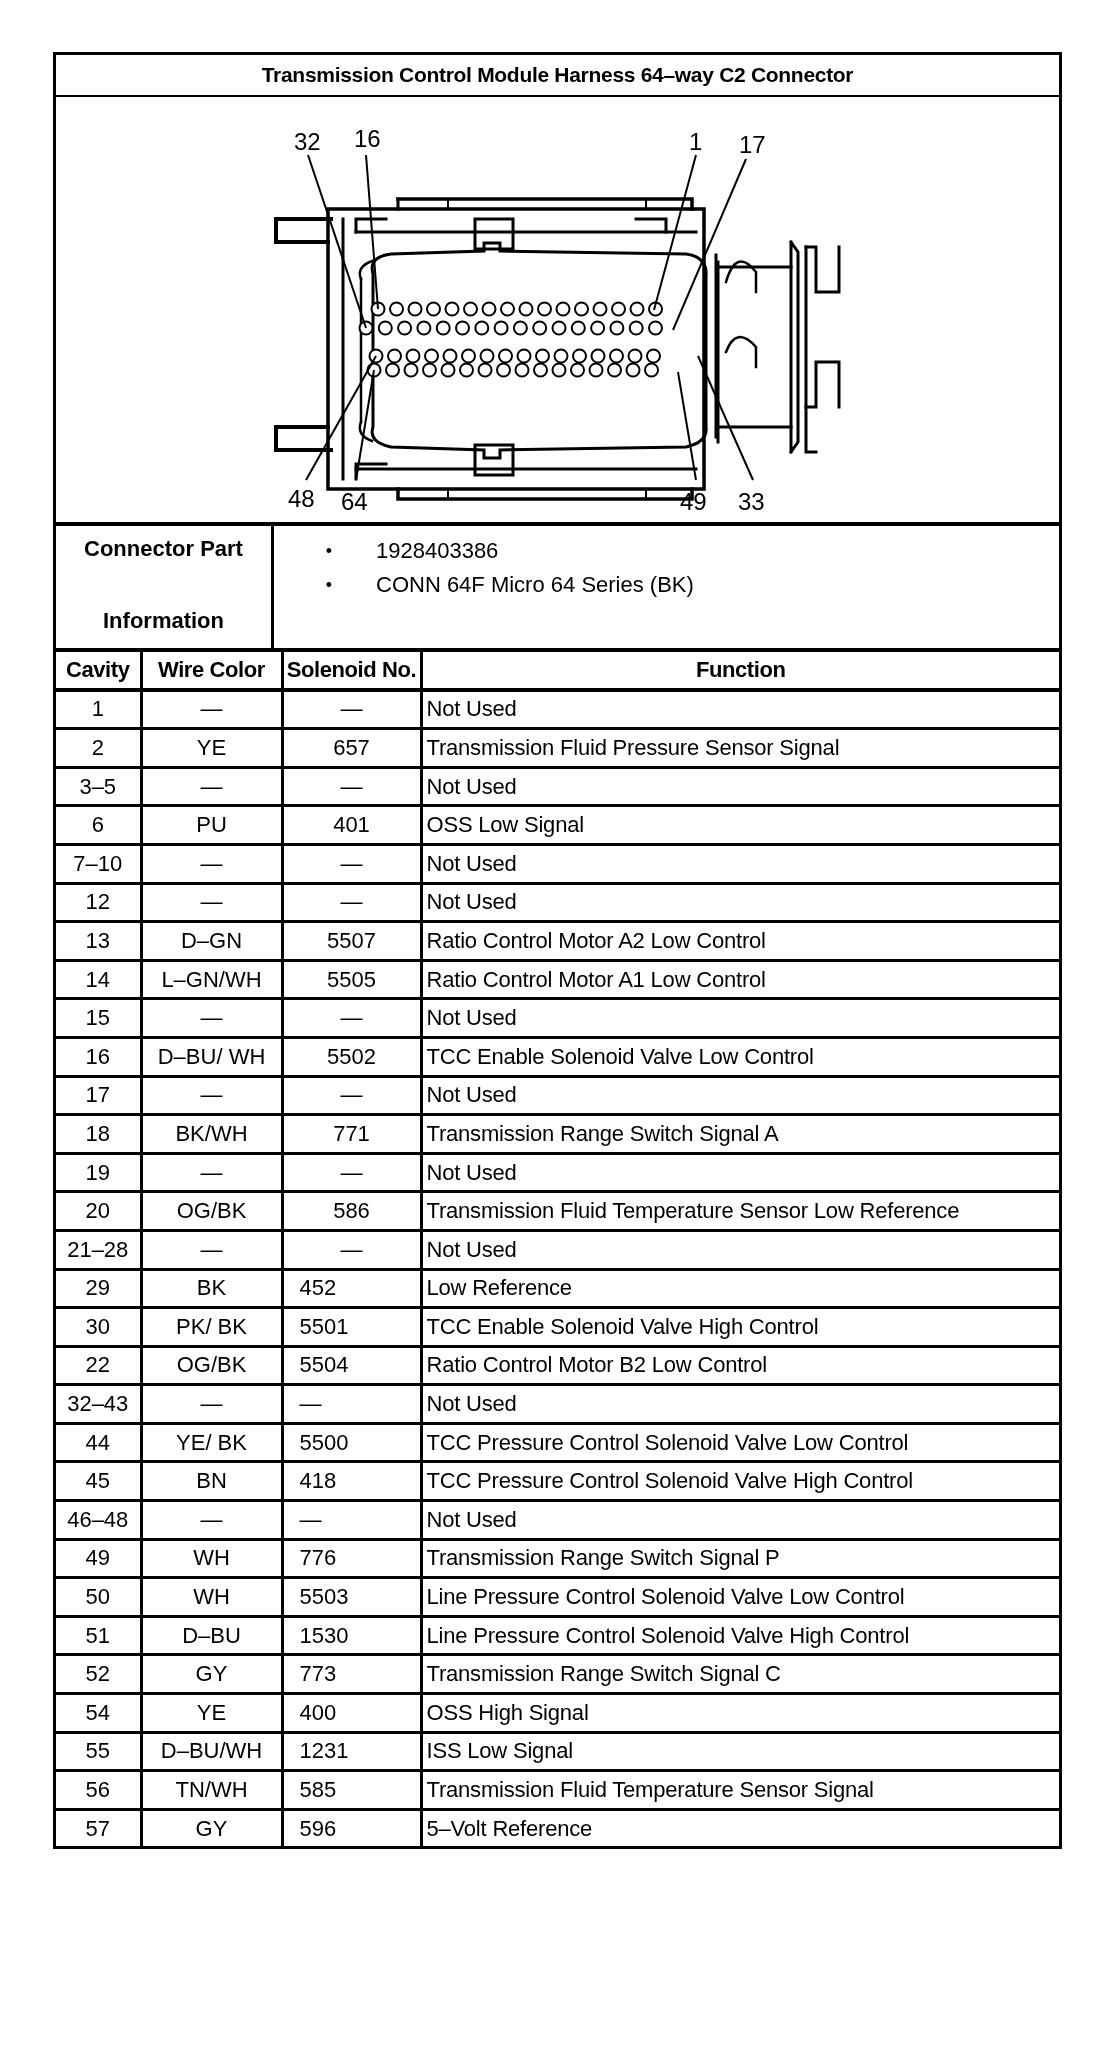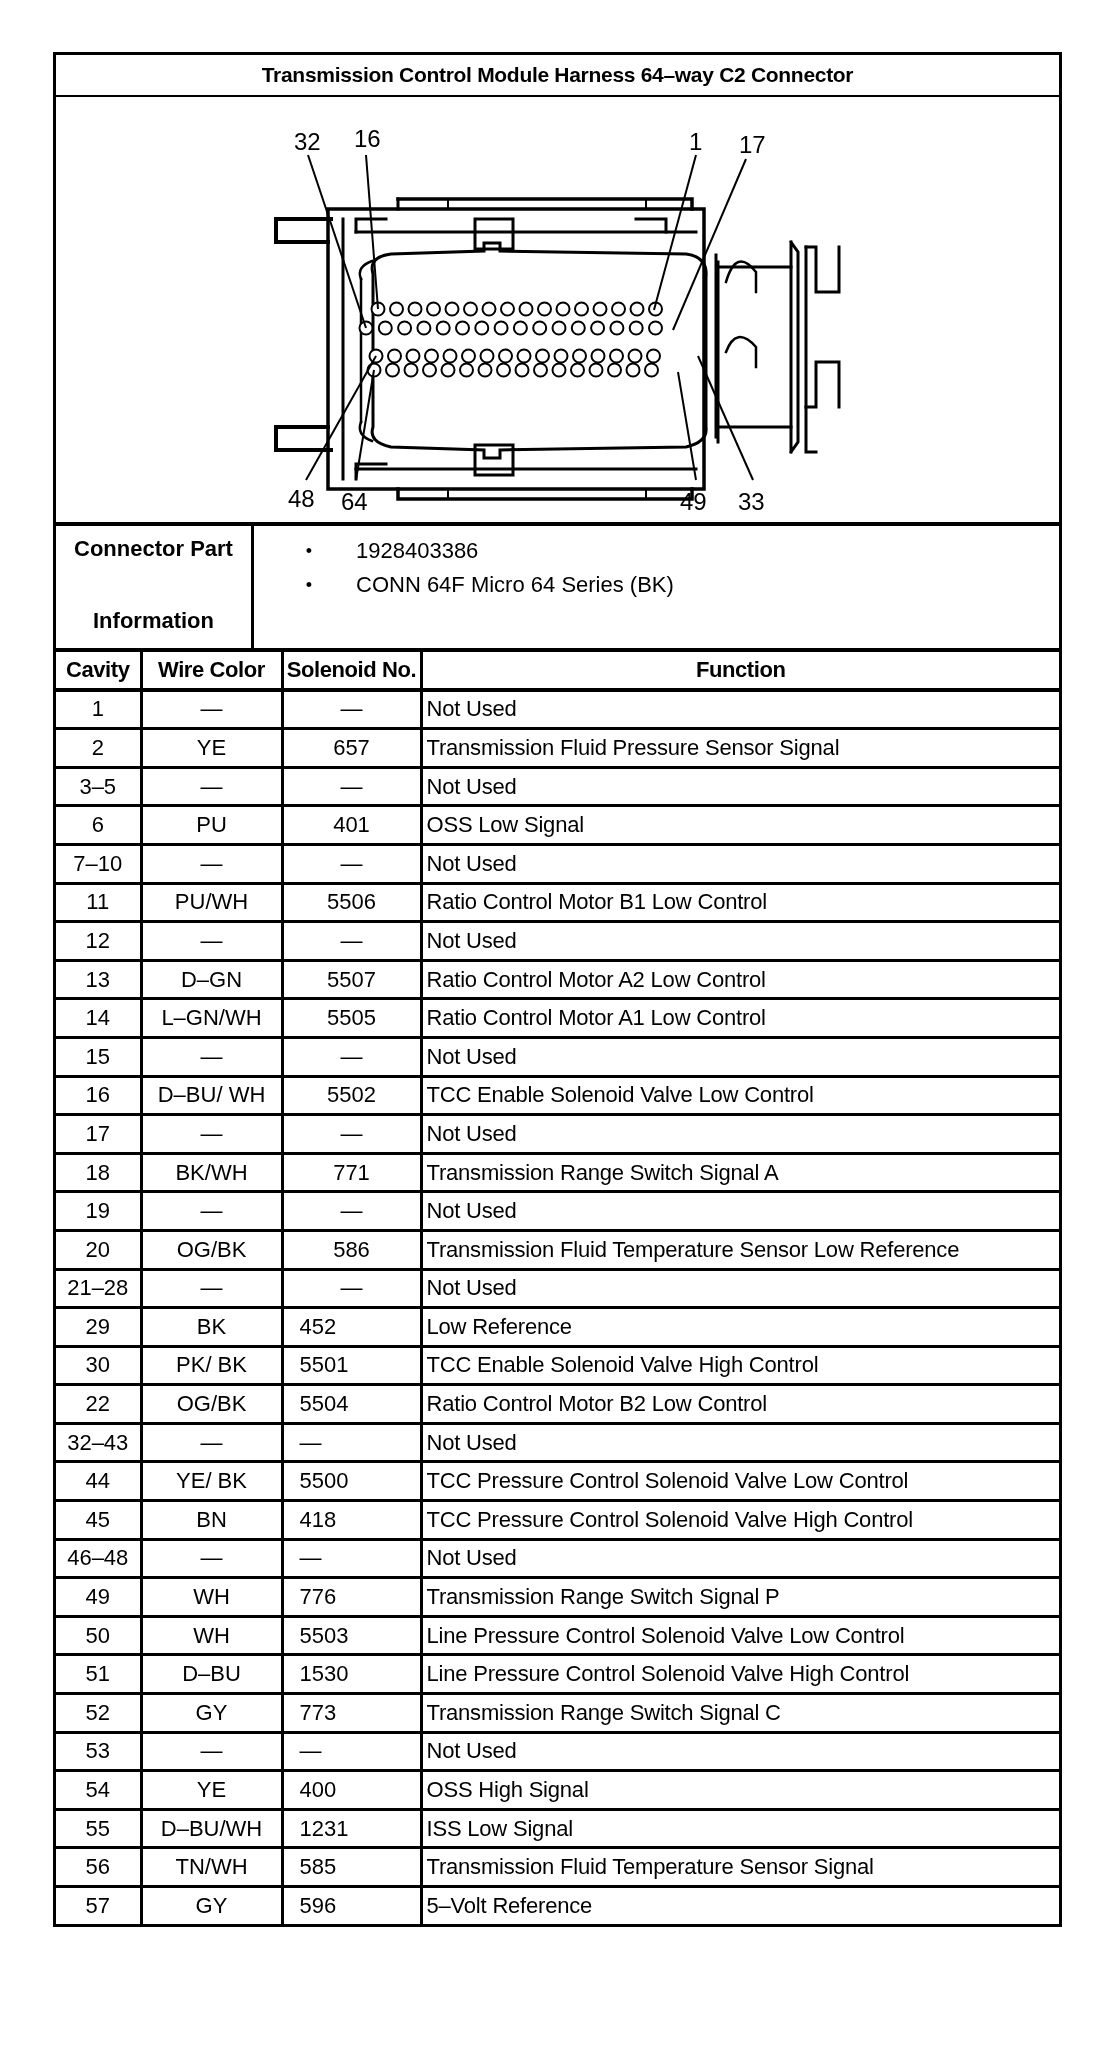--- a/index.html
+++ b/index.html
@@ -2,21 +2,21 @@
 <html><head>
 <meta charset="utf-8">
 <style>
   html, body { margin: 0; padding: 0; background: #ffffff; }
   body { width: 1120px; height: 2046px; position: relative; font-family: "Liberation Sans", sans-serif; color: #000; }
   .sheet { position: absolute; left: 53px; top: 52px; width: 1009px; border: 3px solid #000; box-sizing: border-box; }
   .title-row { height: 40px; border-bottom: 2px solid #000; display: flex; align-items: center; justify-content: center; font-weight: bold; font-size: 21px; letter-spacing: -0.3px; }
   .diagram-row { height: 425px; border-bottom: 4px solid #000; position: relative; }
   .diagram-row svg { position: absolute; left: 0; top: 0; }
   .info-row { display: flex; height: 122px; border-bottom: 4px solid #000; }
-  .info-label { width: 198px; border-right: 3px solid #000; box-sizing: border-box; font-weight: bold; font-size: 22px; text-align: center; display: flex; flex-direction: column; justify-content: space-between; padding: 10px 0 14px; }
+  .info-label { width: 218px; border-right: 3px solid #000; box-sizing: border-box; font-weight: bold; font-size: 22px; text-align: center; display: flex; flex-direction: column; justify-content: space-between; padding: 10px 0 14px; }
   .info-list { flex: 1; margin: 0; padding: 8px 0 0 0; list-style: none; font-size: 22px; }
   .info-list li { height: 34px; line-height: 34px; display: flex; }
   .bullet { width: 50px; text-align: center; padding-left: 30px; box-sizing: content-box; font-size: 18px; }
   .bullet-text { padding-left: 22px; }
   table { border-collapse: collapse; width: 100%; table-layout: fixed; }
   col.c1 { width: 85px; } col.c2 { width: 141px; } col.c3 { width: 139px; } col.c4 { width: auto; }
   th, td { border: 3px solid #000; height: 35.6px; padding: 0; font-size: 22px; white-space: nowrap; overflow: hidden; }
   tr:first-child th { border-top: none; }
   th:first-child, td:first-child { border-left: none; }
   th:last-child, td:last-child { border-right: none; }
@@ -216,26 +216,20 @@
           <td class="circuit center">401</td>
           <td class="func">OSS Low Signal</td>
         </tr>
         <tr>
           <td class="cavity">7–10</td>
           <td class="wire">—</td>
           <td class="circuit center">—</td>
           <td class="func">Not Used</td>
         </tr>
         <tr>
-          <td class="cavity">11</td>
-          <td class="wire">PU/WH</td>
-          <td class="circuit center">5506</td>
-          <td class="func">Ratio Control Motor B1 Low Control</td>
-        </tr>
-        <tr>
           <td class="cavity">12</td>
           <td class="wire">—</td>
           <td class="circuit center">—</td>
           <td class="func">Not Used</td>
         </tr>
         <tr>
           <td class="cavity">13</td>
           <td class="wire">D–GN</td>
           <td class="circuit center">5507</td>
           <td class="func">Ratio Control Motor A2 Low Control</td>
@@ -348,26 +342,20 @@
           <td class="circuit left">1530</td>
           <td class="func">Line Pressure Control Solenoid Valve High Control</td>
         </tr>
         <tr>
           <td class="cavity">52</td>
           <td class="wire">GY</td>
           <td class="circuit left">773</td>
           <td class="func">Transmission Range Switch Signal C</td>
         </tr>
         <tr>
-          <td class="cavity">53</td>
-          <td class="wire">—</td>
-          <td class="circuit left">—</td>
-          <td class="func">Not Used</td>
-        </tr>
-        <tr>
           <td class="cavity">54</td>
           <td class="wire">YE</td>
           <td class="circuit left">400</td>
           <td class="func">OSS High Signal</td>
         </tr>
         <tr>
           <td class="cavity">55</td>
           <td class="wire">D–BU/WH</td>
           <td class="circuit left">1231</td>
           <td class="func">ISS Low Signal</td>

